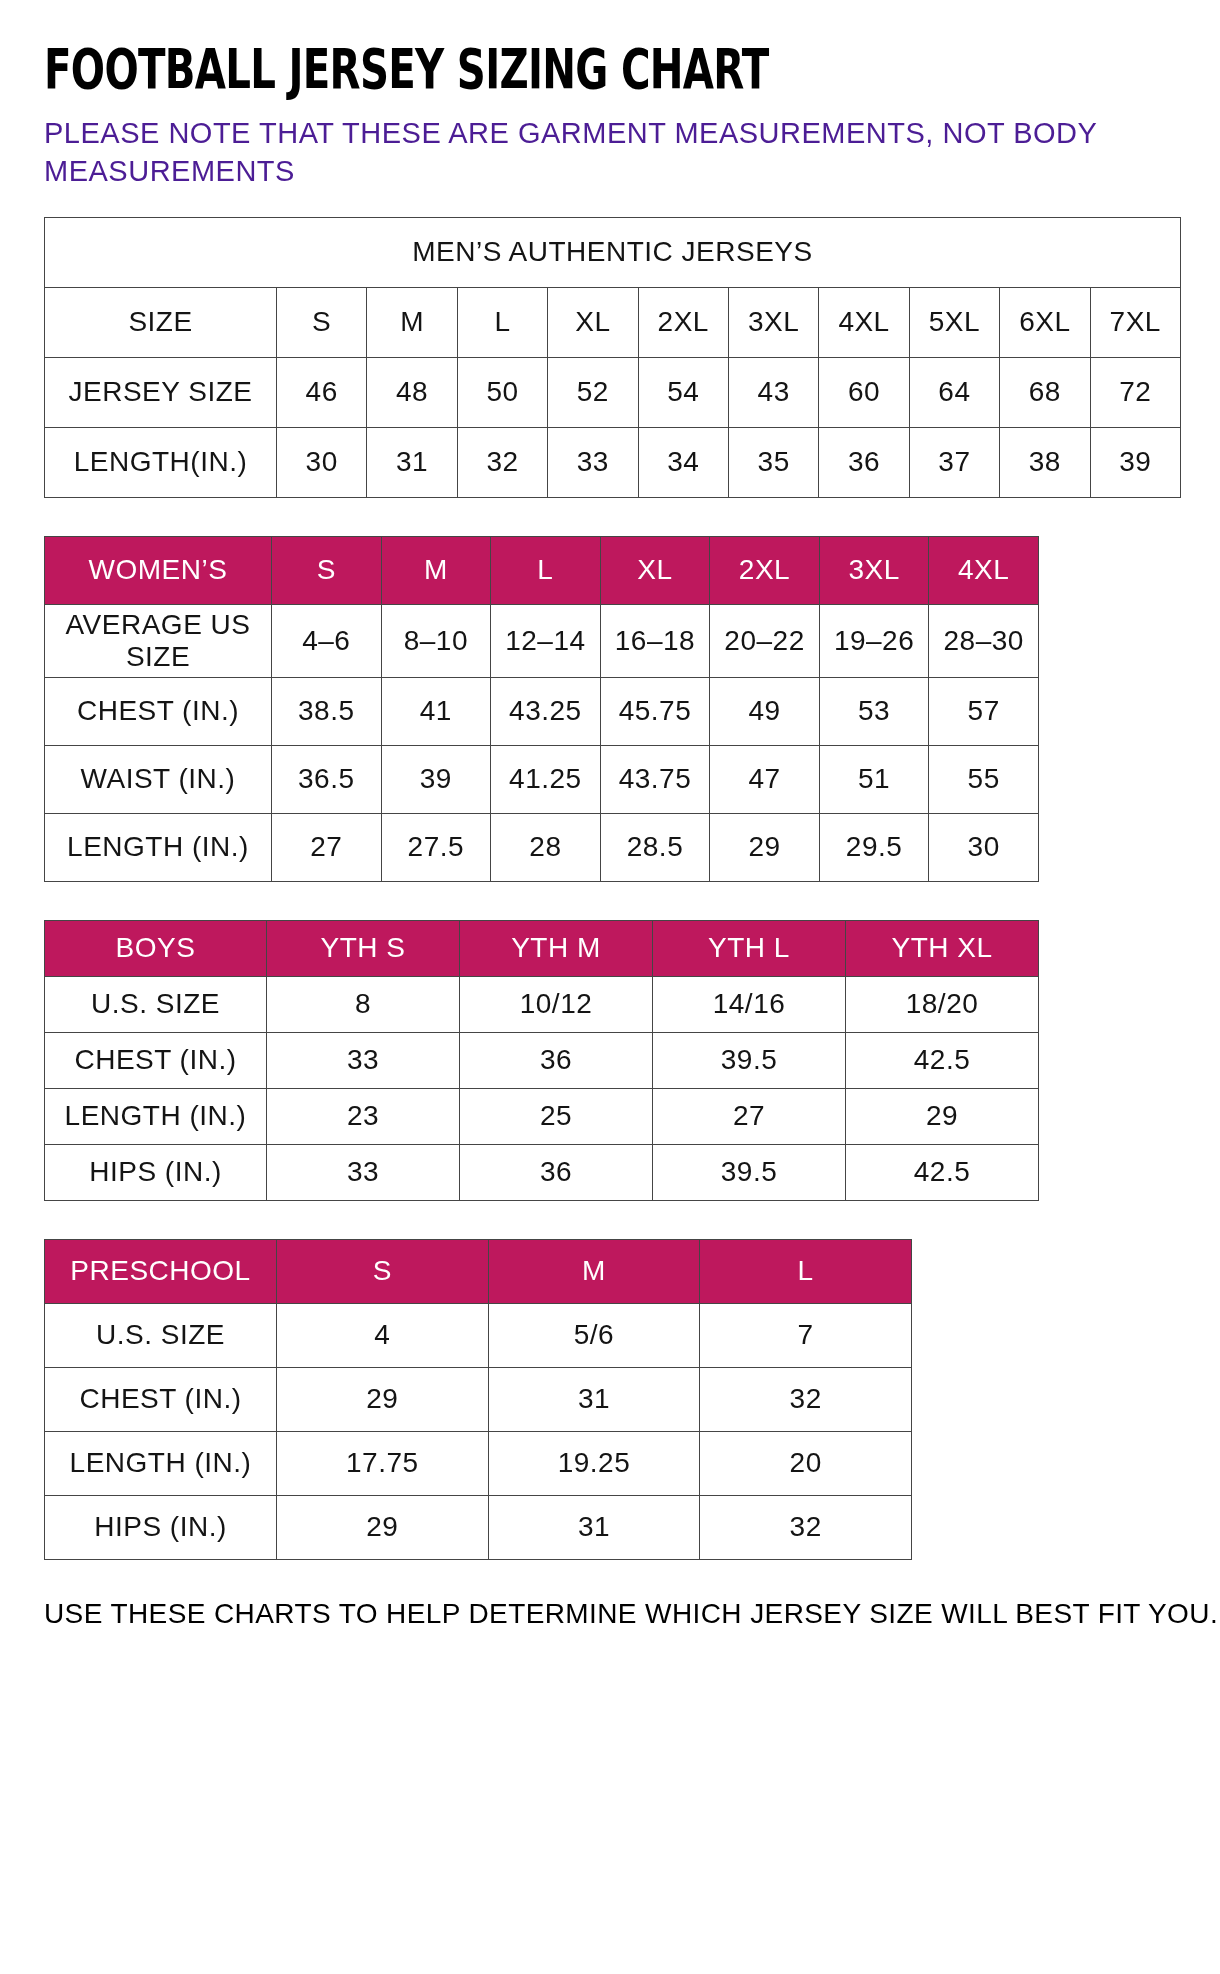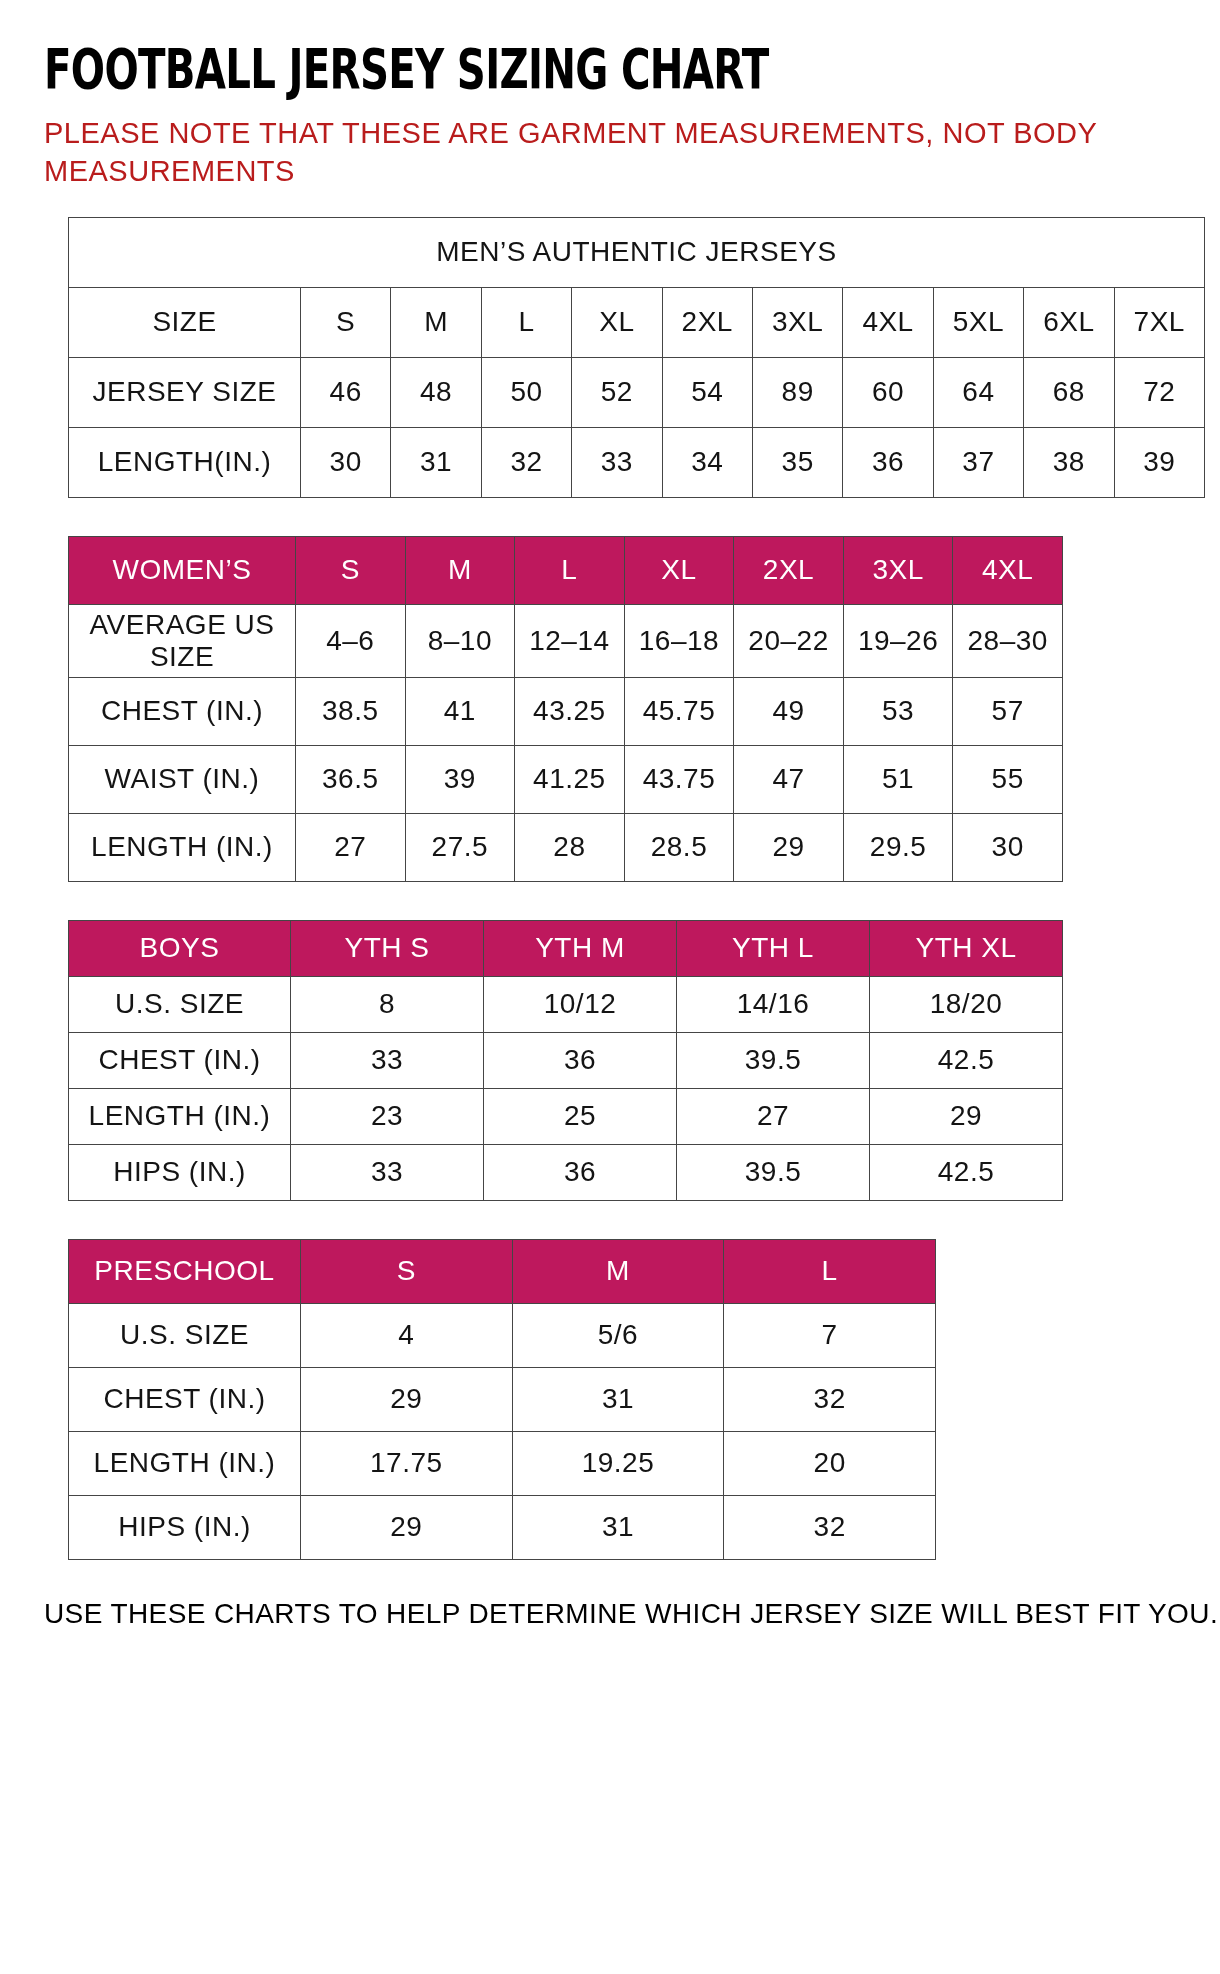--- a/index.html
+++ b/index.html
@@ -20,34 +20,33 @@
     font-weight: bold;
     font-size: 56px;
     letter-spacing: -1px;
     white-space: nowrap;
     color: #000000;
     transform: scaleX(0.72);
     transform-origin: left center;
   }
 
   .note {
-    color: #b91c1c;
+    color: #4c1d95;
     font-size: 29px;
     line-height: 1.32;
     letter-spacing: 0.5px;
     max-width: 1130px;
     margin: 6px 0 26px 0;
     font-weight: 400;
   }
 
   table.size-table {
     border-collapse: collapse;
     table-layout: fixed;
     margin-bottom: 38px;
-    margin-left: 24px;
   }
   table.size-table td {
     border: 1px solid #454545;
     text-align: center;
     vertical-align: middle;
     font-size: 28px;
     letter-spacing: 0.5px;
     color: #141414;
     padding: 4px 6px;
     background: #ffffff;
@@ -131,21 +130,21 @@
             <td>6XL</td>
             <td>7XL</td>
           </tr>
           <tr>
             <td>JERSEY SIZE</td>
             <td>46</td>
             <td>48</td>
             <td>50</td>
             <td>52</td>
             <td>54</td>
-            <td>89</td>
+            <td>43</td>
             <td>60</td>
             <td>64</td>
             <td>68</td>
             <td>72</td>
           </tr>
           <tr>
             <td>LENGTH(IN.)</td>
             <td>30</td>
             <td>31</td>
             <td>32</td>

